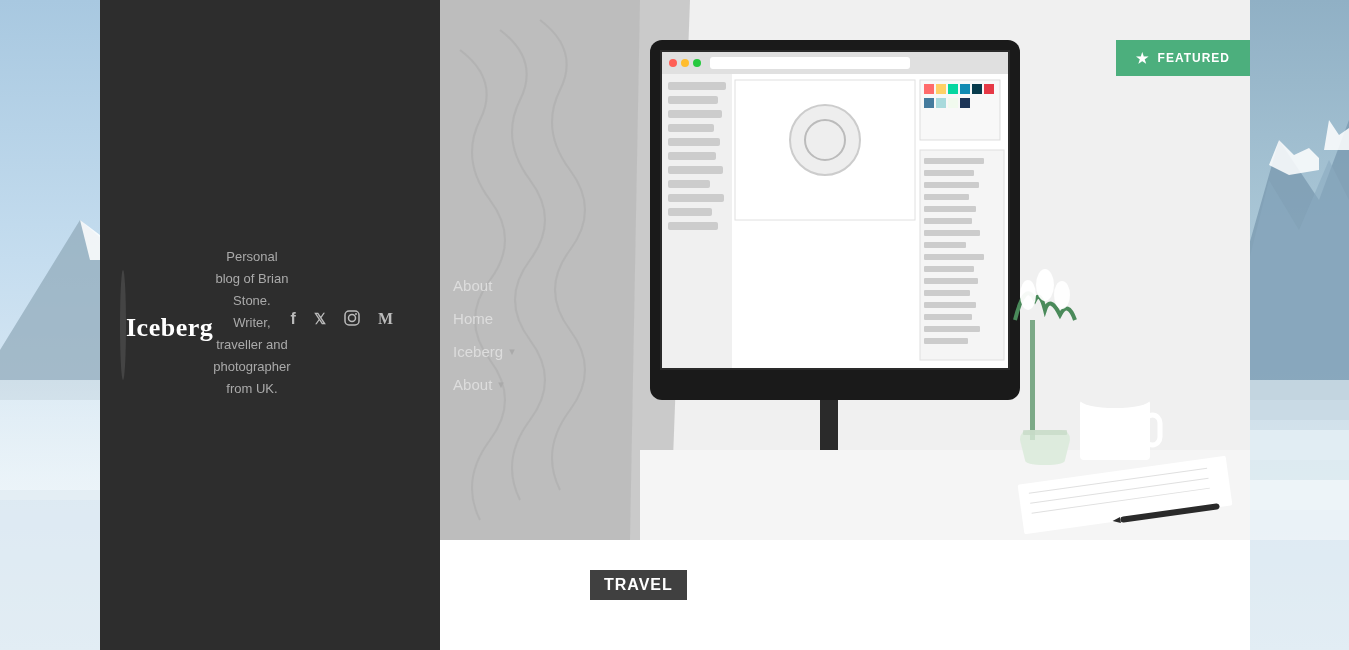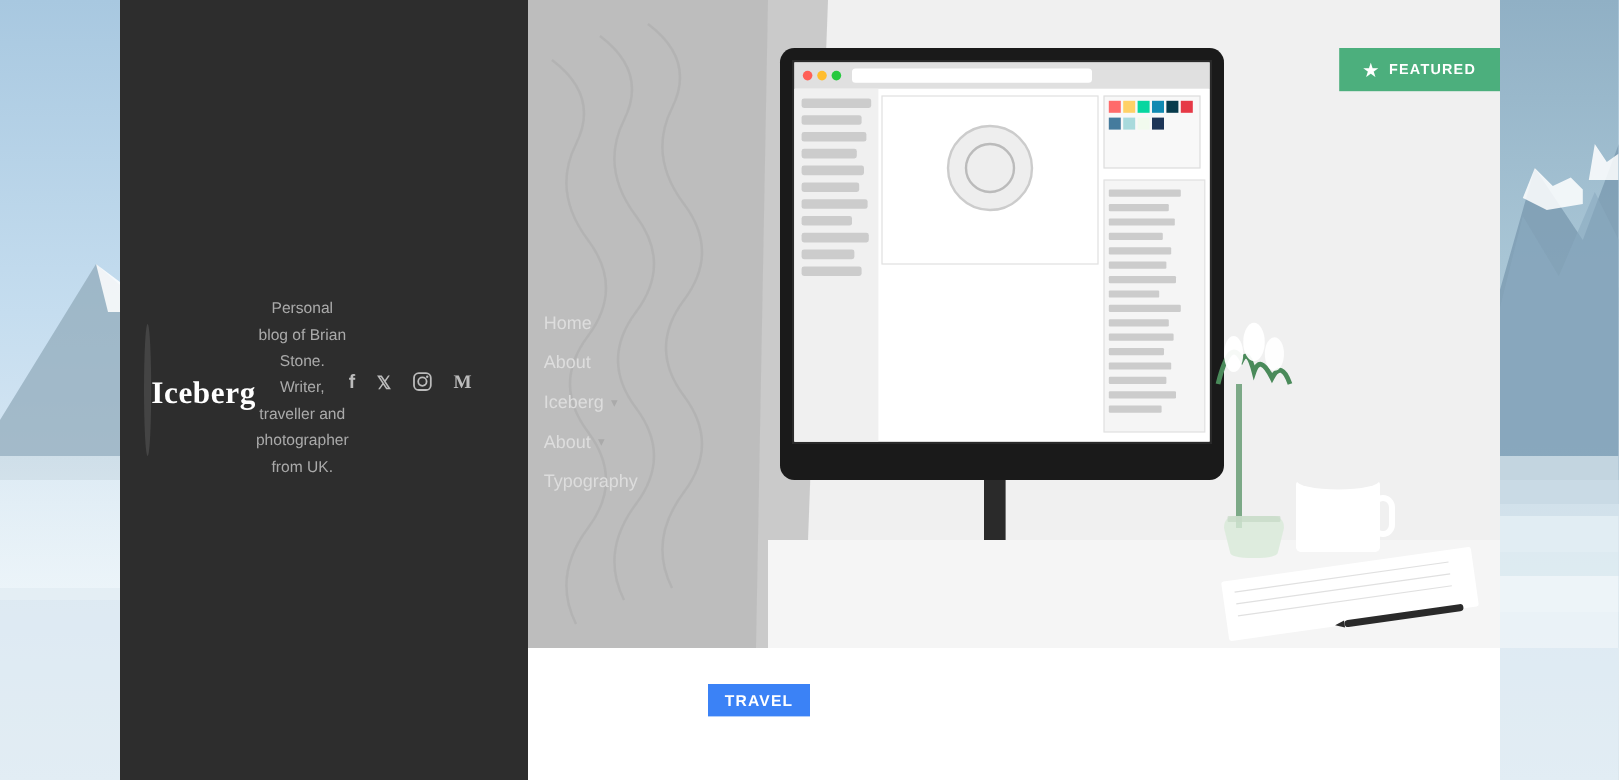--- a/index.html
+++ b/index.html
@@ -188,23 +188,23 @@
       width: 100%;
       height: 110px;
       background: #ffffff;
       display: flex;
       align-items: flex-start;
       padding: 20px;
     }
 
     
     .travel-badge {
-      background-color: #3b82f6;
+      background-color: #404040;
       color: white;
-      font-size: 13px;
+      font-size: 16px;
       font-weight: bold;
       font-family: Arial, sans-serif;
       padding: 6px 14px;
       letter-spacing: 1px;
       cursor: pointer;
       margin-top: 10px;
       margin-left: 130px;
     }
 
     
@@ -312,35 +312,32 @@
         <circle cx="12" cy="4" r="1" fill="#bbbbbb"></circle>
       </svg>
     </span>
     <span class="social-icon" style="font-family: serif; font-weight: bold;">M</span>
   </div>
 
   <div class="divider"></div>
 
   <nav class="nav-menu">
     <div class="nav-item">
+      <span>About</span>
+    </div>
+    <div class="nav-item">
       <span>Home</span>
-    </div>
-    <div class="nav-item">
-      <span>About</span>
     </div>
     <div class="nav-item">
       <span>Iceberg</span>
       <span class="chevron">▾</span>
     </div>
     <div class="nav-item">
       <span>About</span>
       <span class="chevron">▾</span>
-    </div>
-    <div class="nav-item">
-      <span>Typography</span>
     </div>
   </nav>
 </div>
 
 <div class="main-content">
 
   <div class="hero-image">
     <svg class="hero-canvas" viewBox="0 0 810 540" preserveAspectRatio="xMidYMid slice">
       <defs>
         <linearGradient id="deskGrad" x1="0" y1="0" x2="0" y2="1">

